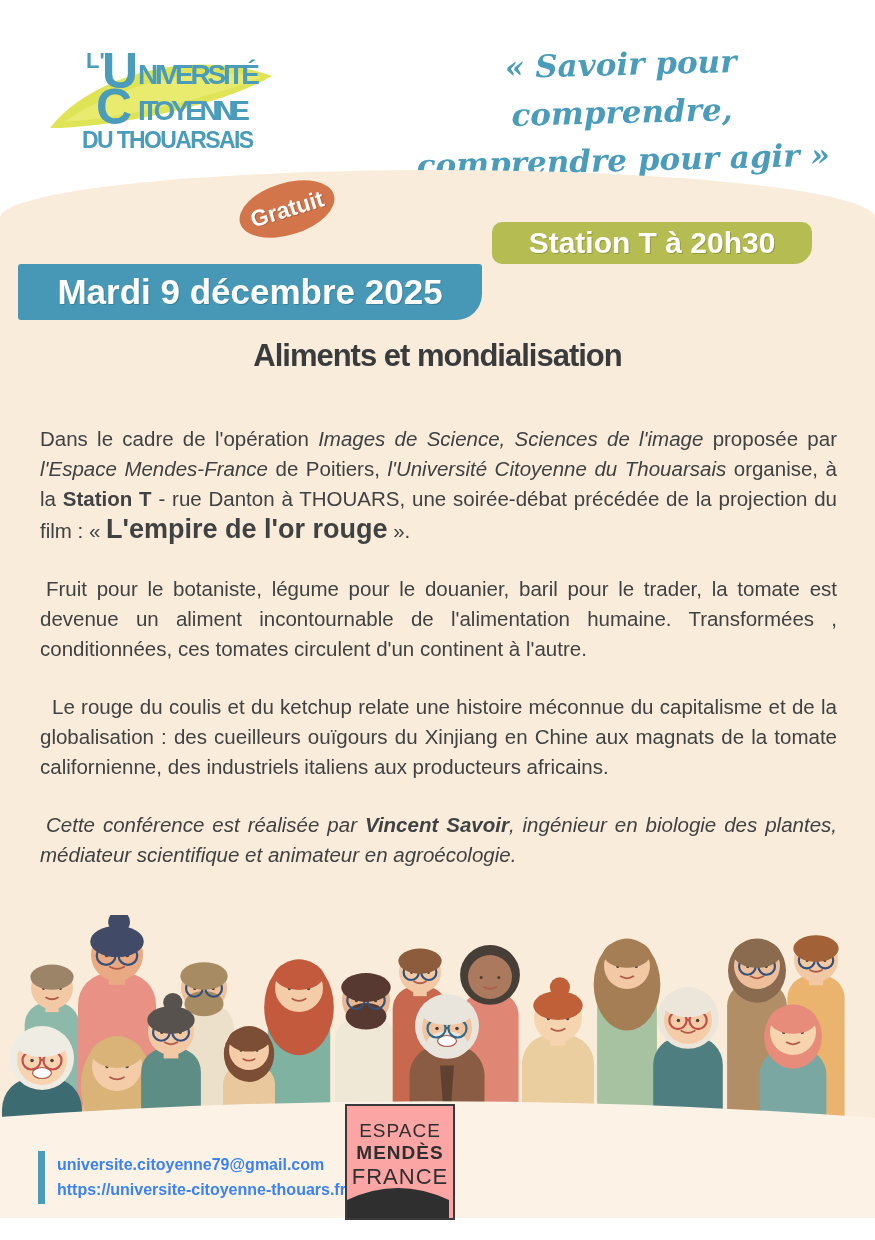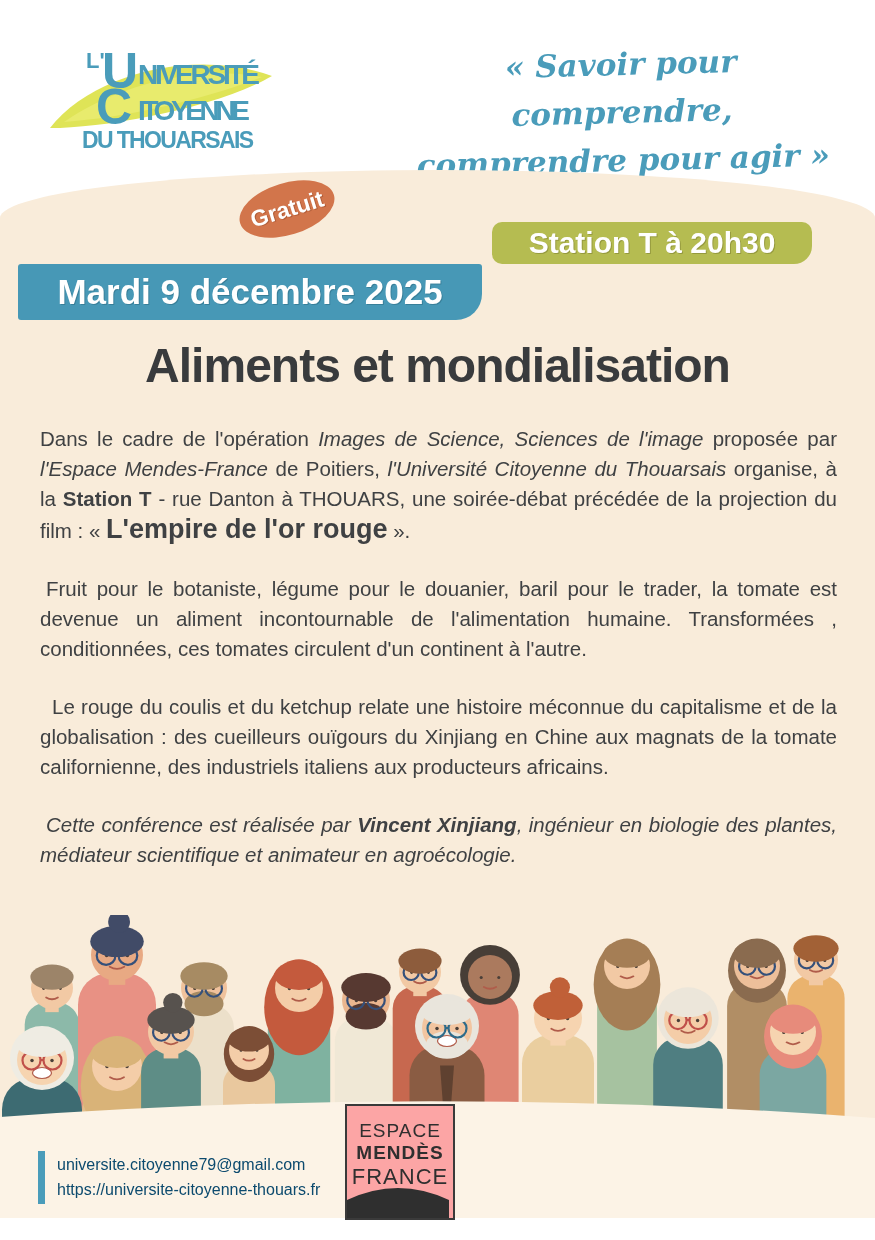--- a/index.html
+++ b/index.html
@@ -17,34 +17,34 @@
               border-radius:50%;transform:rotate(-17deg);color:#fff;font-weight:bold;font-size:23px;
               display:flex;align-items:center;justify-content:center;
               text-shadow:1px 1px 0 rgba(120,50,20,.35);}
   .badge-venue{position:absolute;left:492px;top:222px;width:320px;height:42px;background:#b5bc51;
                border-radius:10px 10px 18px 10px;color:#fff;font-weight:bold;font-size:30px;
                line-height:42px;text-align:center;text-shadow:1px 1px 0 rgba(90,90,30,.35);}
   .banner-date{position:absolute;left:18px;top:264px;width:464px;height:56px;background:#4798b6;
                border-radius:3px 3px 26px 3px;color:#fff;font-weight:bold;font-size:35px;
                line-height:56px;text-align:center;text-shadow:1px 1px 0 rgba(30,80,100,.35);}
   .title{position:absolute;left:0;top:338px;width:875px;text-align:center;color:#393b3d;
-         font-weight:bold;font-size:48px;letter-spacing:-1px;}
+         font-weight:bold;font-size:31px;letter-spacing:-1px;}
   .body-text{position:absolute;left:40px;top:424px;width:797px;color:#3f4143;
              font-size:20.5px;line-height:30px;text-align:justify;}
   .body-text p{margin:0 0 28px 0;}
   .body-text p.last{font-style:italic;margin-bottom:0;}
   .it{font-style:italic;}
   .bd{font-weight:bold;}
   .bdlg{font-weight:bold;font-size:27px;}
   
   .crowd{position:absolute;left:0;top:915px;width:875px;height:303px;}
   
   .contact-bar{position:absolute;left:38px;top:1151px;width:7px;height:53px;background:#4a9cba;}
   .contact{position:absolute;left:57px;top:1152px;font-size:16px;line-height:25px;color:#4a9cba;}
-  .contact a{color:#0c4a6e;text-decoration:none;display:block;}
+  .contact a{color:#3b82f6;text-decoration:none;display:block;font-weight:bold;}
   .emf{position:absolute;left:345px;top:1104px;width:106px;height:112px;background:#fca5a5;
        border:2px solid #3a3a3a;text-align:center;color:#2f2f2f;overflow:hidden;}
   .emf .t1{margin-top:14px;font-size:19px;letter-spacing:1px;}
   .emf .t2{font-size:19px;font-weight:bold;letter-spacing:1px;}
   .emf .t3{font-size:22px;letter-spacing:1px;}
   .emf svg{position:absolute;left:0;bottom:0;}
 </style>
 </head>
 <body>
 
@@ -71,21 +71,21 @@
   <div class="badge-free">Gratuit</div>
   <div class="badge-venue">Station T à 20h30</div>
   <div class="banner-date">Mardi 9 décembre 2025</div>
 
   <div class="title">Aliments et mondialisation</div>
 
   <div class="body-text">
     <p><span>Dans le cadre de l'opération </span><span class="it">Images de Science, Sciences de l'image</span><span> proposée par </span><span class="it">l'Espace Mendes-France</span><span> de Poitiers, </span><span class="it">l'Université Citoyenne du Thouarsais</span><span> organise, à la </span><span class="bd">Station T</span><span> - rue Danton à THOUARS, une soirée-débat précédée de la projection du film : « </span><span class="bdlg">L'empire de l'or rouge</span><span> ».</span></p>
     <p style="text-indent:6px;"><span>Fruit pour le botaniste, légume pour le douanier, baril pour le trader, la tomate est devenue un aliment incontournable de l'alimentation humaine. Transformées , conditionnées, ces tomates circulent d'un continent à l'autre.</span></p>
     <p style="text-indent:12px;"><span>Le rouge du coulis et du ketchup relate une histoire méconnue du capitalisme et de la globalisation : des cueilleurs ouïgours du Xinjiang en Chine aux magnats de la tomate californienne, des industriels italiens aux producteurs africains.</span></p>
-    <p class="last" style="text-indent:6px;"><span>Cette conférence est réalisée par </span><span class="bd">Vincent Xinjiang</span><span>, ingénieur en biologie des plantes, médiateur scientifique et animateur en agroécologie.</span></p>
+    <p class="last" style="text-indent:6px;"><span>Cette conférence est réalisée par </span><span class="bd">Vincent Savoir</span><span>, ingénieur en biologie des plantes, médiateur scientifique et animateur en agroécologie.</span></p>
   </div>
 
   <svg class="crowd" viewBox="0 0 875 303">
     <g id="crowd-people">
         <g>
           <rect x="24.7" y="87.7" width="54.6" height="260" rx="21.840000000000003" fill="#8cb9a9"></rect>
           <rect x="45.28" y="83.5" width="13.44" height="13.65" fill="#f2c9a4"></rect>
           <circle cx="52" cy="73" r="21" fill="#f2c9a4"></circle>
           <circle cx="43.6" cy="73.42" r="1.4700000000000002" fill="#4a3f38"></circle>
           <circle cx="60.4" cy="73.42" r="1.4700000000000002" fill="#4a3f38"></circle>

